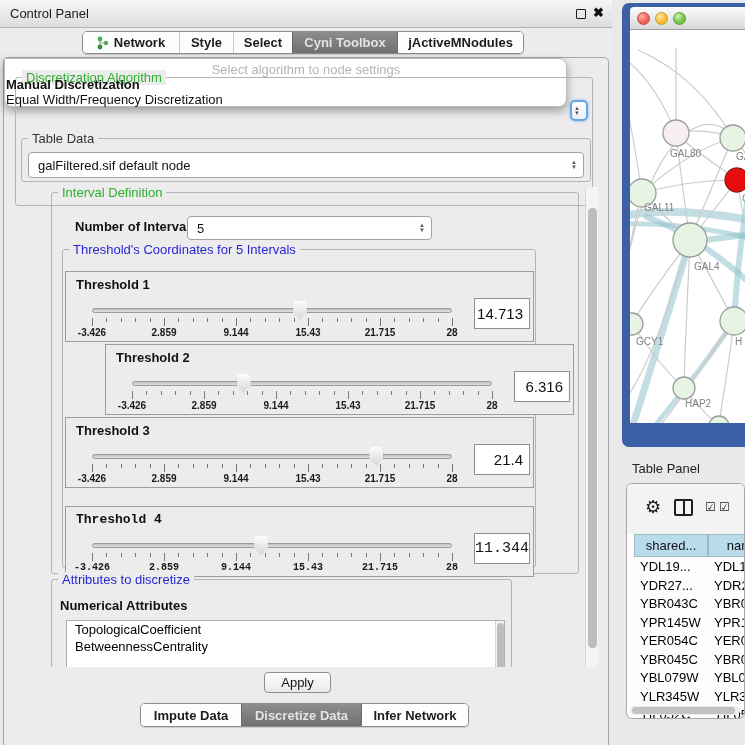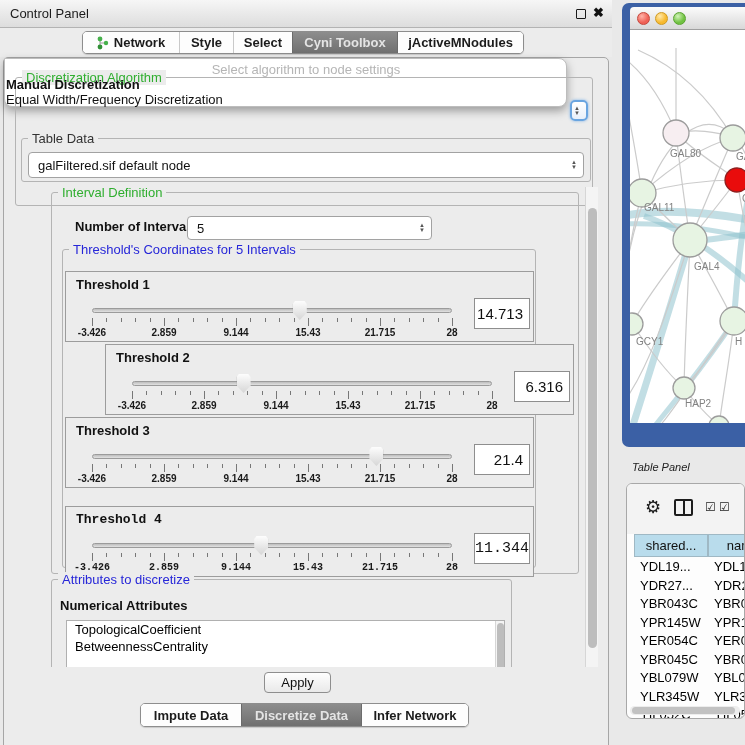--- a/index.html
+++ b/index.html
@@ -89,21 +89,21 @@
     border-radius:7px 0 0 7px; }
   #net-titlebar { position:absolute; left:8px; top:4px; width:115px; height:23px;
     background:linear-gradient(#fbfbfb,#d8d8d8); border-bottom:1px solid #9f9f9f;
     border-radius:4px 0 0 0; }
   .light { position:absolute; top:5px; width:13px; height:13px; border-radius:50%; }
   #net-canvas { position:absolute; left:8px; top:27px; width:115px; height:393px;
     background:#fff; overflow:hidden; }
   .nlabel { position:absolute; font-size:10px; color:#828282; white-space:nowrap; }
 
   
-  #tp-title { left:632px; top:461px; font-size:11px; color:#222;font-style:italic; }
+  #tp-title { left:632px; top:461px; font-size:13px; color:#222; }
   #tpanel-box { left:626px; top:483px; width:119px; height:236px; background:#fdfdfd;
     border:1px solid #a8a8a8; border-radius:6px; overflow:hidden; }
   #tp-toolbar { position:absolute; left:0; top:0; width:100%; height:50px; background:#f3f3f3; }
   #gear-ic { position:absolute; left:18px; top:12px; font-size:18px; color:#1d1d1d; }
   #col-ic { position:absolute; left:47px; top:15px; width:19px; height:17px;
     border:2px solid #1d1d1d; border-radius:2px; }
   #col-ic:before { content:""; position:absolute; left:6.5px; top:0; width:2px; height:13px; background:#1d1d1d; }
   .chk-ic { position:absolute; top:16px; font-size:12px; color:#1d1d1d; }
   .th-cell { position:absolute; top:50px; height:23px; background:#b9dcec;
     border:1px solid #9fb8c4; font-size:13px; color:#111; text-align:center; line-height:21px; }

